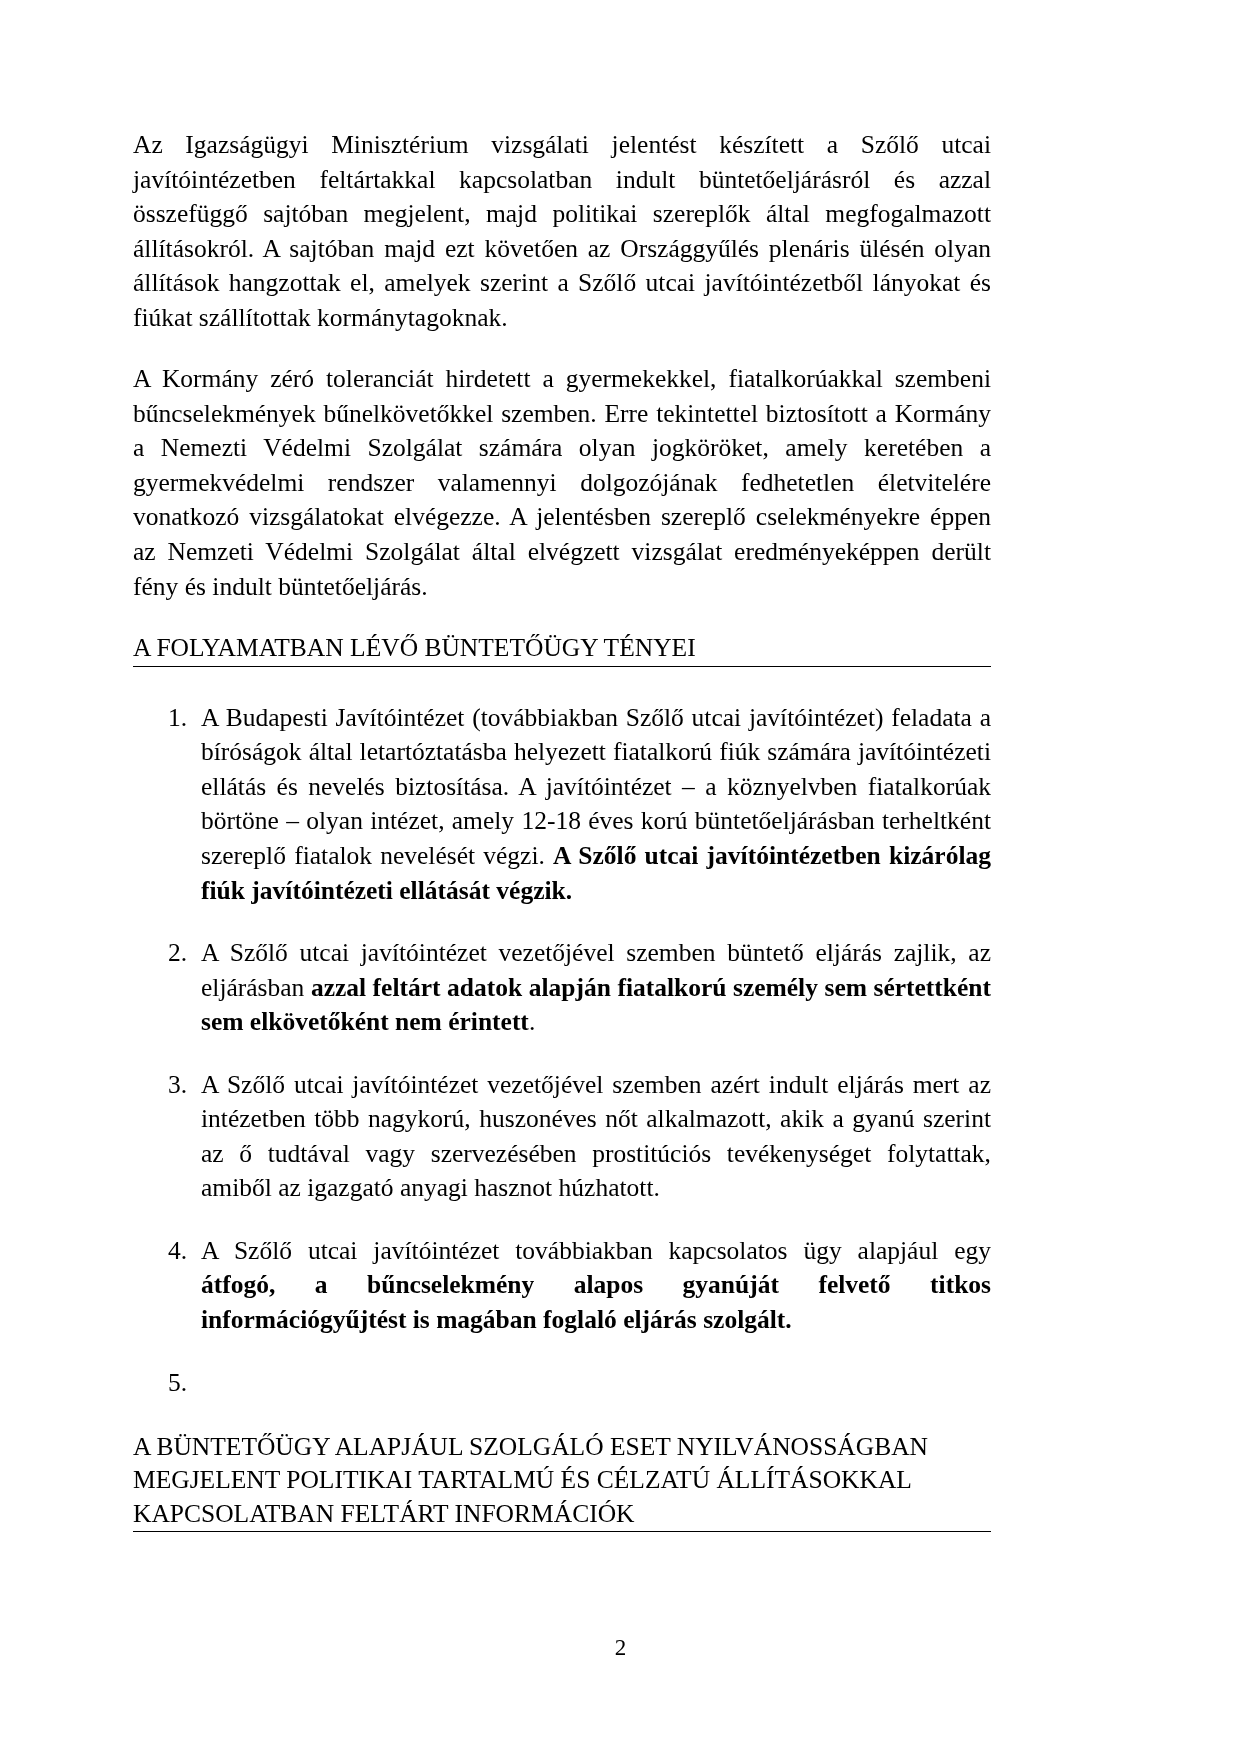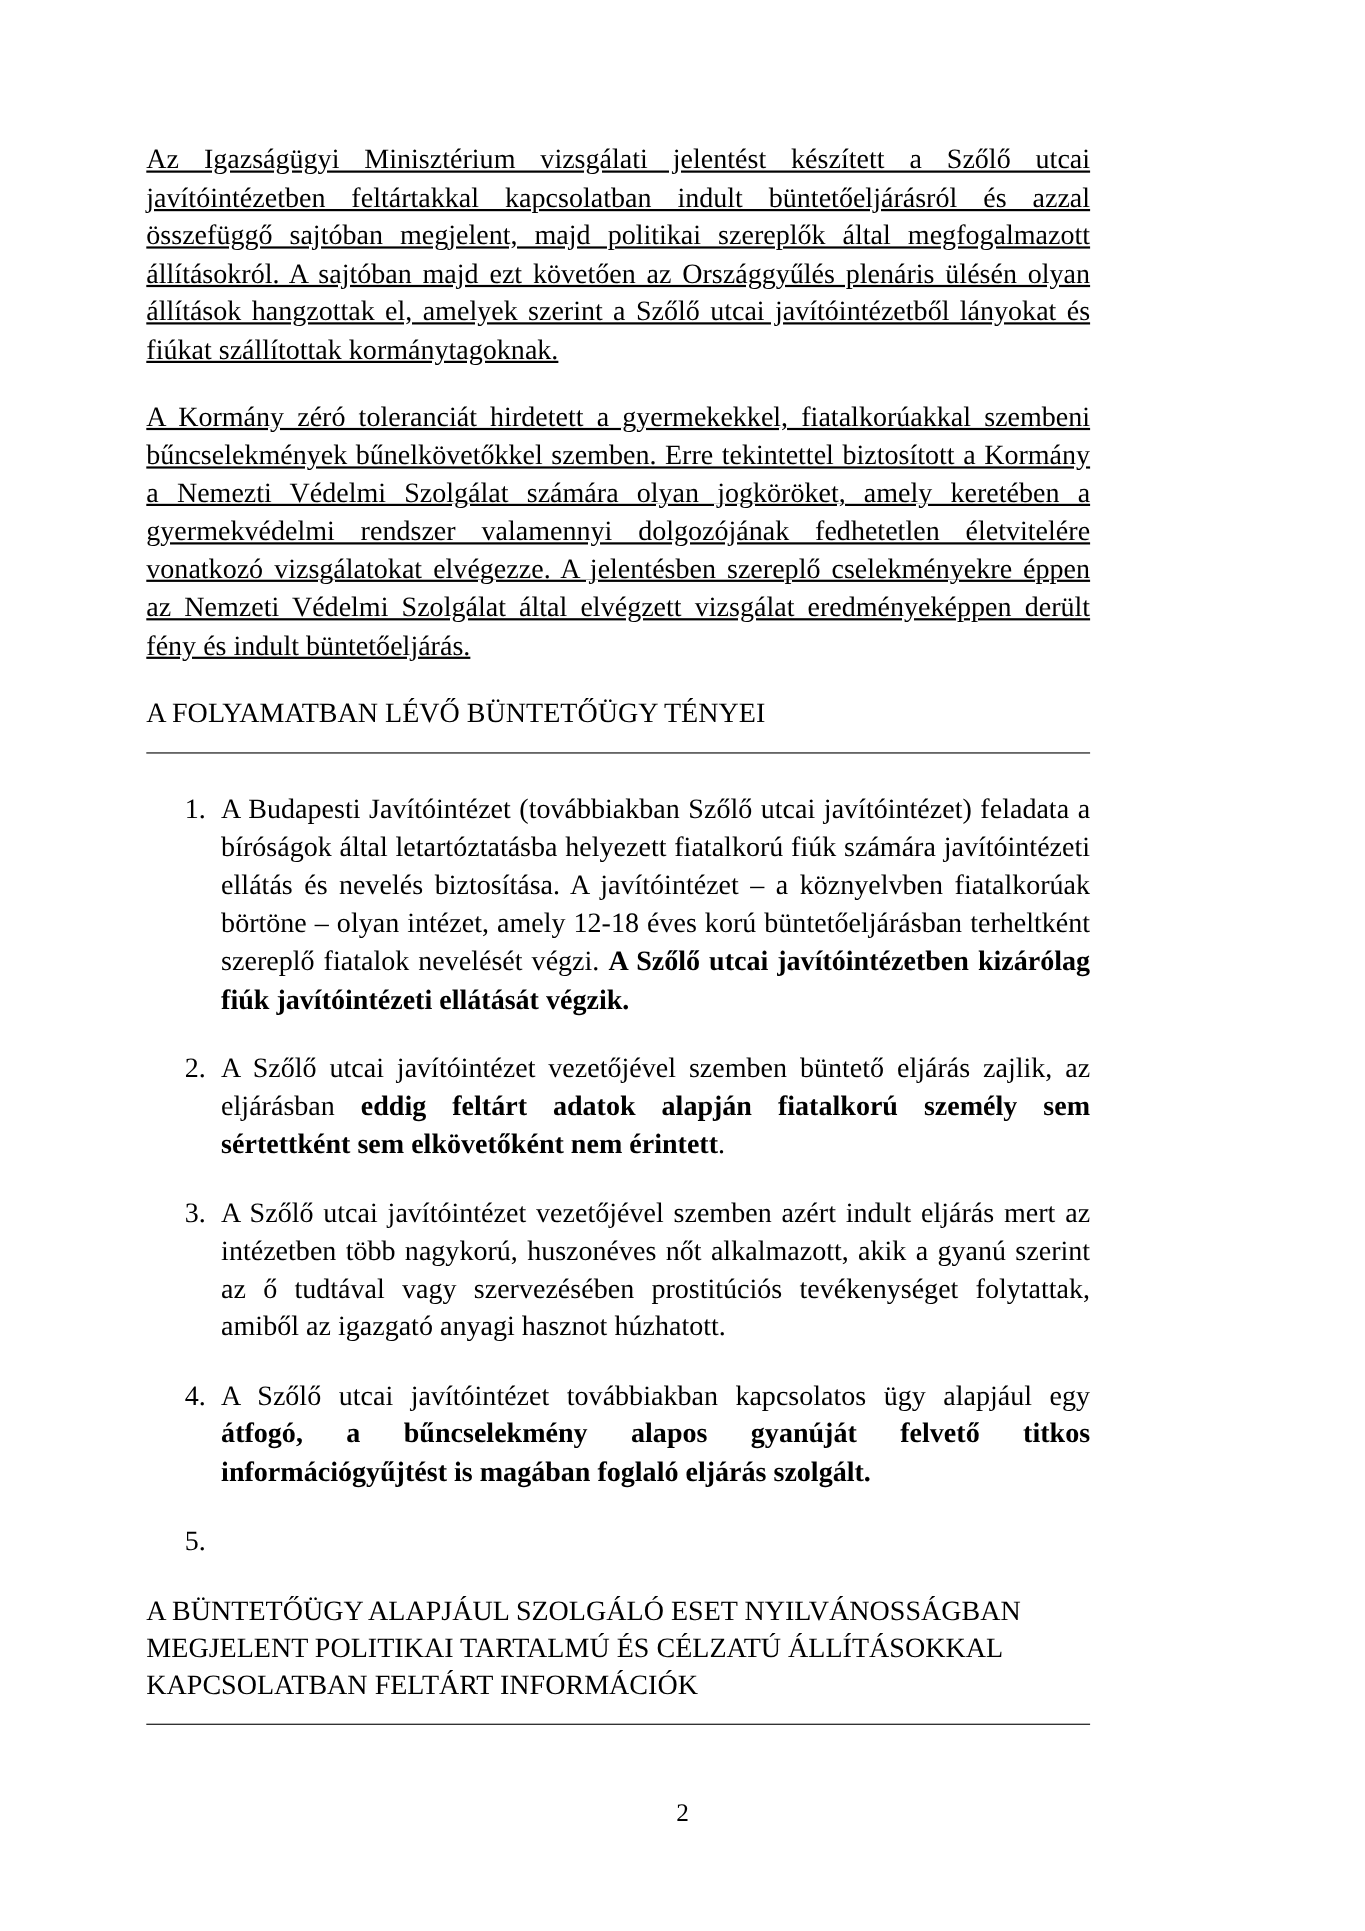--- a/index.html
+++ b/index.html
@@ -24,29 +24,28 @@
   .content {
     width: 858px;
   }
   p.body-para {
     margin: 0 0 27px 0;
     font-size: 25.5px;
     line-height: 1.355;
     text-align: justify;
     text-justify: inter-word;
     hyphens: none;
-    text-decoration: underline;
   }
   .section-heading {
     font-size: 25.5px;
     line-height: 1.36;
     text-align: left;
     border-bottom: 1.5px solid #000;
     display: block;
-    padding-bottom: 18px;
+    padding-bottom: 0;
     margin: 18px 0 0 0;
   }
   .section-heading.tight {
     margin-top: 0;
   }
   #heading-one-wrap {
     margin-top: 20px;
     margin-bottom: 34px;
   }
   ol.facts {
@@ -109,21 +108,21 @@
       <span class="section-heading">A FOLYAMATBAN LÉVŐ BÜNTETŐÜGY TÉNYEI</span>
     </div>
 
     <ol class="facts">
       <li>
         <span class="marker">1.</span>
         <span><span>A Budapesti Javítóintézet (továbbiakban Szőlő utcai javítóintézet) feladata a bíróságok által letartóztatásba helyezett fiatalkorú fiúk számára javítóintézeti ellátás és nevelés biztosítása. A javítóintézet – a köznyelvben fiatalkorúak börtöne – olyan intézet, amely 12-18 éves korú büntetőeljárásban terheltként szereplő fiatalok nevelését végzi. </span><b>A Szőlő utcai javítóintézetben kizárólag fiúk javítóintézeti ellátását végzik.</b></span>
       </li>
       <li>
         <span class="marker">2.</span>
-        <span><span>A Szőlő utcai javítóintézet vezetőjével szemben büntető eljárás zajlik, az eljárásban </span><b>eddig feltárt adatok alapján fiatalkorú személy sem sértettként sem elkövetőként nem érintett</b><span>.</span></span>
+        <span><span>A Szőlő utcai javítóintézet vezetőjével szemben büntető eljárás zajlik, az eljárásban </span><b>azzal feltárt adatok alapján fiatalkorú személy sem sértettként sem elkövetőként nem érintett</b><span>.</span></span>
       </li>
       <li>
         <span class="marker">3.</span>
         <span><span>A Szőlő utcai javítóintézet vezetőjével szemben azért indult eljárás mert az intézetben több nagykorú, huszonéves nőt alkalmazott, akik a gyanú szerint az ő tudtával vagy szervezésében prostitúciós tevékenységet folytattak, amiből az igazgató anyagi hasznot húzhatott.</span></span>
       </li>
       <li>
         <span class="marker">4.</span>
         <span><span>A Szőlő utcai javítóintézet továbbiakban kapcsolatos ügy alapjául egy </span><b>átfogó, a bűncselekmény alapos gyanúját felvető titkos információgyűjtést is magában foglaló eljárás szolgált.</b></span>
       </li>
       <li>

